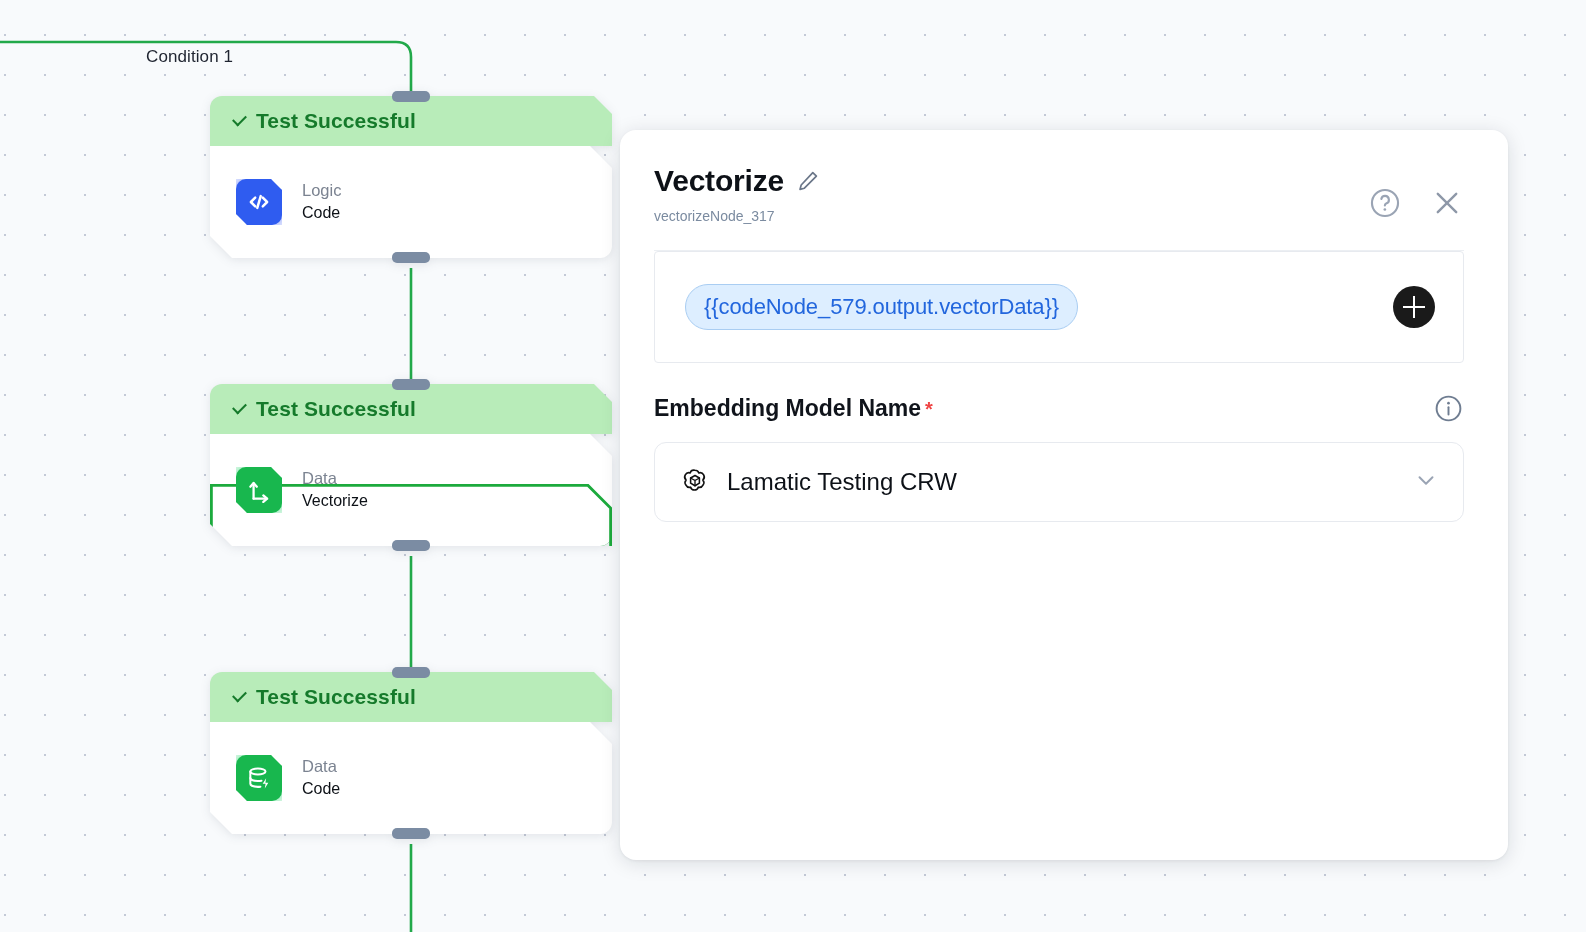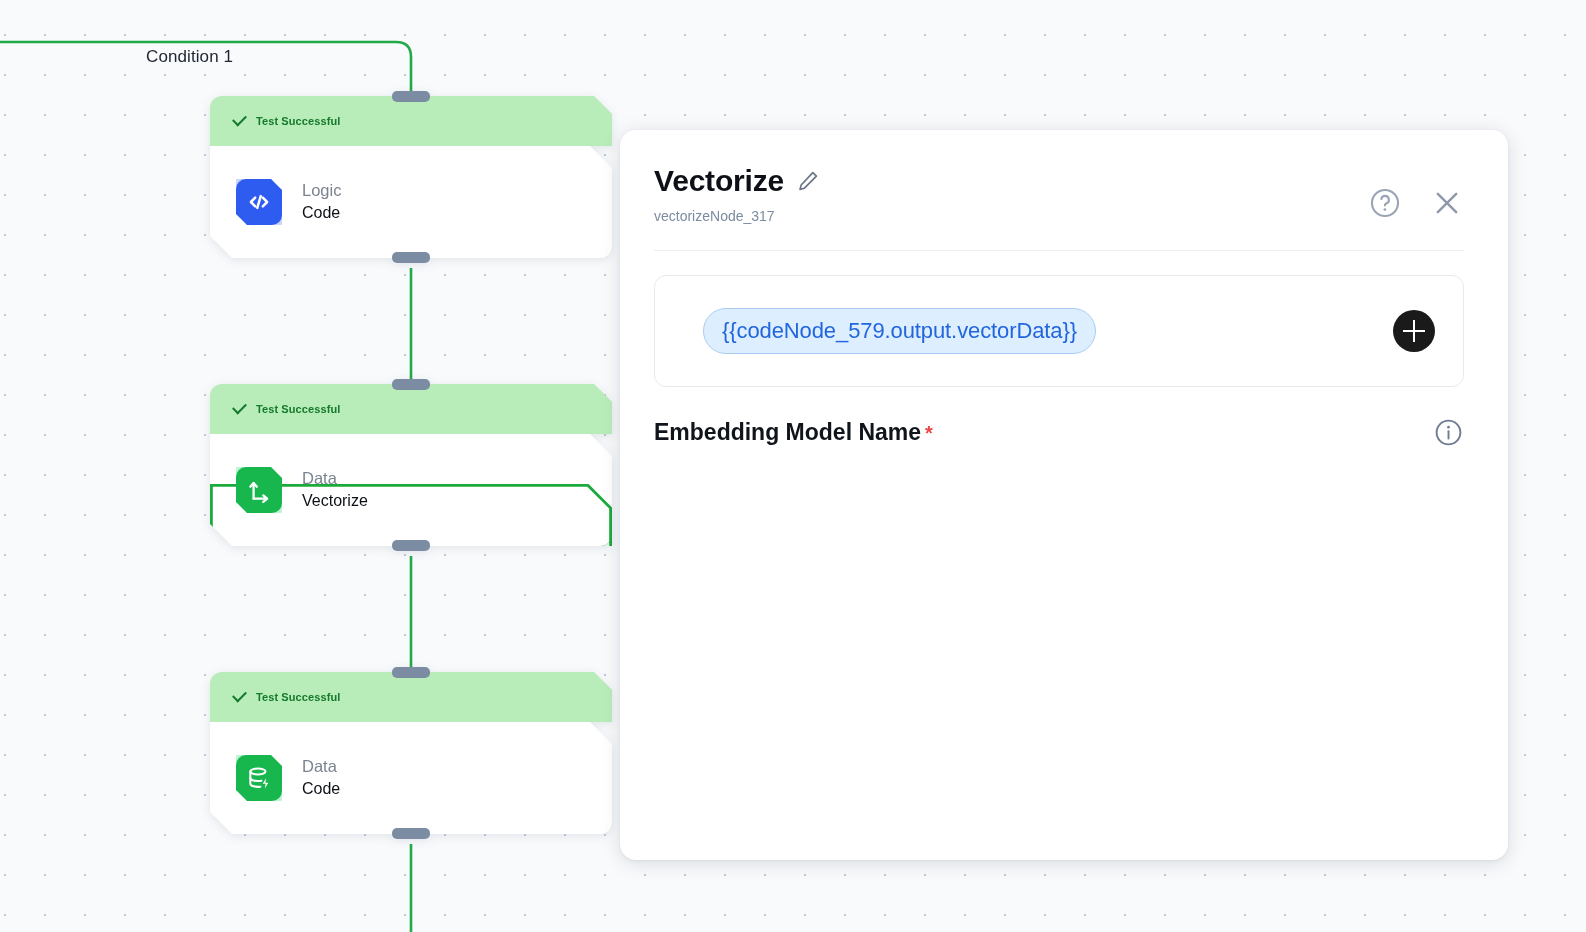--- a/index.html
+++ b/index.html
@@ -59,21 +59,21 @@
   .node-banner .check::before {
     content: "";
     position: absolute;
     left: 1px; top: 1px;
     width: 11px; height: 6px;
     border-left: 2px solid #157a2b;
     border-bottom: 2px solid #157a2b;
     transform: rotate(-45deg);
   }
   .node-banner span.lbl {
-    font-size: 11px;
+    font-size: 21px;
     font-weight: 700;
     color: #157a2b;
     letter-spacing: .1px;
   }
 
   .node-body {
     background: #ffffff;
     height: 112px;
     display: flex;
     align-items: center;
@@ -171,27 +171,27 @@
     margin-top: 30px;
   }
   .field-label {
     font-size: 23px;
     font-weight: 700;
     color: #10141b;
   }
   .req-star { color: #ef4444; font-size: 20px; margin-left: 4px; font-weight: 700; }
 
   .chip-box {
-    margin-top: 24px;
+    margin-top: 0;
     border: 1px solid #e7eaef;
-    border-radius: 12px;
+    border-radius: 4px;
     height: 112px;
     display: flex;
     align-items: center;
-    padding: 0 28px 0 48px;
+    padding: 0 28px 0 30px;
     justify-content: space-between;
   }
   .chip {
     background: #ddeeff;
     border: 1px solid #a9cdf2;
     border-radius: 999px;
     color: #2266dd;
     font-size: 22px;
     padding: 9px 18px;
     letter-spacing: -.1px;
@@ -374,15 +374,33 @@
     </div>
     <span class="icon-btn">
       <svg width="31" height="31" viewBox="0 0 24 24" fill="none" stroke="#6f7d91" stroke-width="1.5">
         <circle cx="12" cy="12" r="9.2"></circle>
         <line x1="12" y1="11" x2="12" y2="16.6" stroke-linecap="round"></line>
         <circle cx="12" cy="7.9" r="1.05" fill="#6f7d91" stroke="none"></circle>
       </svg>
     </span>
   </div>
 
+  <div class="select-box">
+    <span style="line-height:0;">
+      <svg width="32" height="32" viewBox="0 0 24 24" fill="none" stroke="#111111" stroke-width="1.25" stroke-linejoin="round" stroke-linecap="round">
+        <path d="M12 3.2 a3.1 3.1 0 0 1 2.9 2.0 a3.1 3.1 0 0 1 3.6 1.5 a3.1 3.1 0 0 1 -.6 3.8
+                 a3.1 3.1 0 0 1 .1 3.8 a3.1 3.1 0 0 1 -3.5 1.6 a3.1 3.1 0 0 1 -2.9 2.1
+                 a3.1 3.1 0 0 1 -2.9 -2.1 a3.1 3.1 0 0 1 -3.5 -1.6 a3.1 3.1 0 0 1 .1 -3.8
+                 a3.1 3.1 0 0 1 -.6 -3.8 a3.1 3.1 0 0 1 3.6 -1.5 A3.1 3.1 0 0 1 12 3.2 Z"></path>
+        <path d="M12 7.1 L15.3 9.0 V12.9 L12 14.8 L8.7 12.9 V9.0 Z" stroke-width="1.15"></path>
+        <path d="M8.7 9.0 L12 10.9 L15.3 9.0 M12 10.9 V14.8" stroke-width="1.0"></path>
+      </svg>
+    </span>
+    <span class="select-value">Lamatic Testing CRW</span>
+    <span class="chev">
+      <svg width="26" height="26" viewBox="0 0 24 24" fill="none" stroke="#9aa4b4" stroke-width="1.8" stroke-linecap="round" stroke-linejoin="round">
+        <polyline points="6,9.5 12,15.5 18,9.5"></polyline>
+      </svg>
+    </span>
+  </div>
 
 
 </div>
 
 </body></html>

